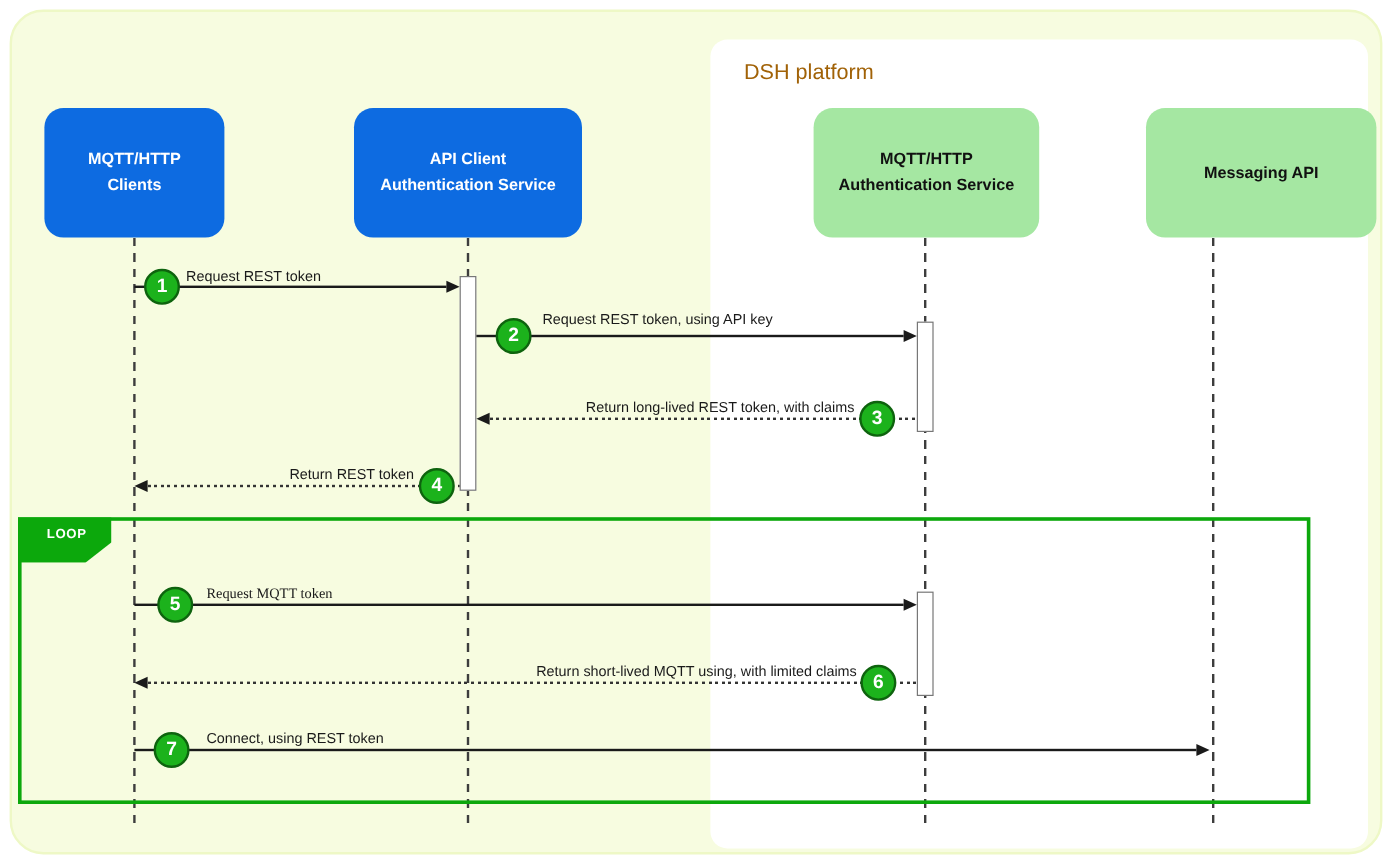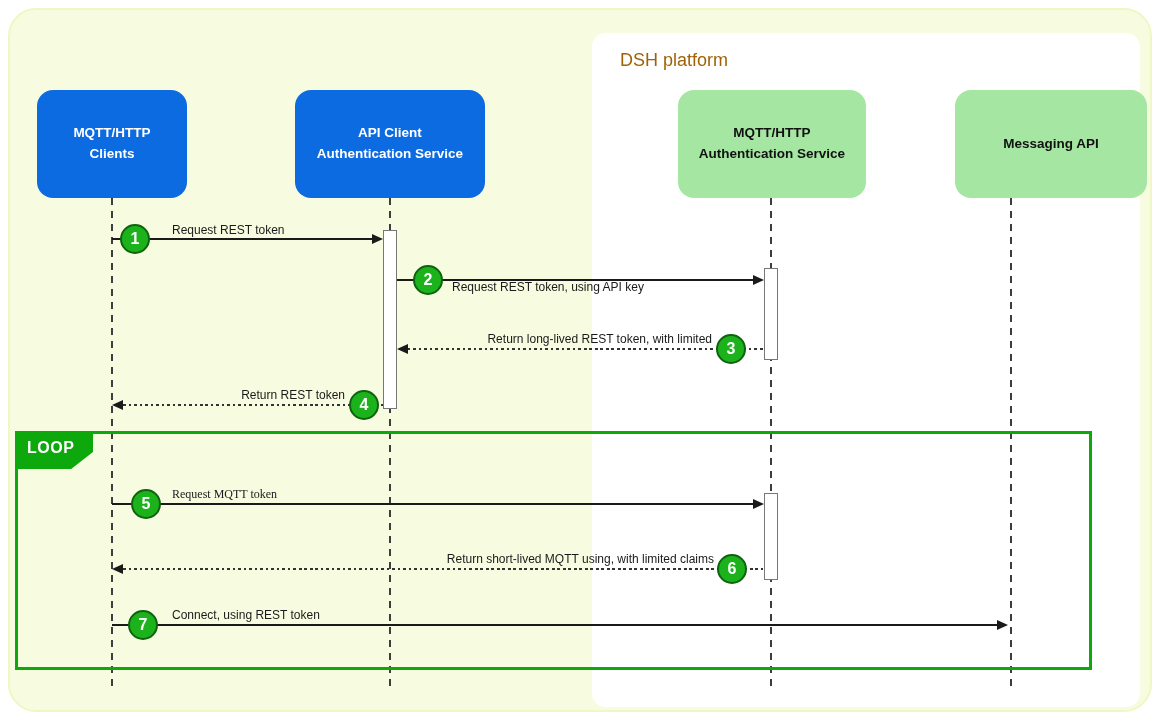--- a/index.html
+++ b/index.html
@@ -21,22 +21,22 @@
     display:flex;align-items:center;justify-content:center;text-align:center;
     font-weight:bold;font-size:13.5px;line-height:1.55;white-space:pre-line;}
   .actor.client{background:var(--client-box);color:var(--client-text);}
   .actor.platform{background:var(--platform-box);color:var(--platform-text);}
   .lifeline{position:absolute;top:198px;height:490px;width:2px;
     background:repeating-linear-gradient(180deg,var(--lifeline-color) 0 7px,transparent 7px 13px);}
   .activation{position:absolute;width:14px;background:#ffffff;border:1px solid #777;}
   .loop-box{position:absolute;left:15px;top:431px;width:1077px;height:239px;
     border:3px solid var(--loop-green);}
   .loop-label{position:absolute;left:15px;top:431px;width:78px;height:38px;
-    background:var(--loop-green);color:#ffffff;font-weight:bold;font-size:16px;
-    letter-spacing:0.5px;padding:8px 0 0 12px;
+    background:var(--loop-green);color:#ffffff;font-weight:bold;font-size:11px;
+    letter-spacing:0.5px;padding:8px 0 0 24px;
     clip-path:polygon(0 0,100% 0,100% 55%,72% 100%,0 100%);}
   .mline{position:absolute;height:2px;background:var(--line-color);}
   .mline.dashed{background:repeating-linear-gradient(90deg,#333 0 2.5px,transparent 2.5px 5.5px);}
   .arr-r{position:absolute;width:0;height:0;border-top:5.5px solid transparent;
     border-bottom:5.5px solid transparent;border-left:11px solid var(--line-color);}
   .arr-l{position:absolute;width:0;height:0;border-top:5.5px solid transparent;
     border-bottom:5.5px solid transparent;border-right:11px solid var(--line-color);}
   .mlabel{position:absolute;font-size:12px;color:#1a1a1a;white-space:nowrap;}
   .badge{position:absolute;width:30px;height:30px;border-radius:50%;
     background:var(--badge-green);border:2px solid var(--badge-border);
@@ -77,35 +77,35 @@
   <div class="loop-box"></div>
   <div class="loop-label">LOOP</div>
 
   <div class="activation" style="left:383px;top:230px;height:179px;"></div>
   <div class="activation" style="left:764px;top:268px;height:92px;"></div>
   <div class="activation" style="left:764px;top:493px;height:87px;"></div>
 
   <div>
     <div class="mline" style="left:112px;top:238px;width:260px;"></div>
     <div class="arr-r" style="left:372px;top:233.5px;"></div>
-    <div class="mlabel" style="left:155px;top:223px;margin-left:17px;">Request REST token</div>
+    <div class="mlabel" style="left:155px;top:223px;">Request REST token</div>
     <div class="badge" style="left:120px;top:224px;">1</div>
   </div>
 
   <div>
     <div class="mline" style="left:397px;top:279px;width:356px;"></div>
     <div class="arr-r" style="left:753px;top:274.5px;"></div>
-    <div class="mlabel" style="left:452px;top:280px;">Request REST token, using API key</div>
+    <div class="mlabel" style="left:452px;top:259px;">Request REST token, using API key</div>
     <div class="badge" style="left:413px;top:265px;">2</div>
   </div>
 
   <div>
     <div class="mline dashed" style="left:408px;top:348px;width:356px;"></div>
     <div class="arr-l" style="left:397px;top:343.5px;"></div>
-    <div class="mlabel" style="right:448px;top:332px;">Return long-lived REST token, with limited</div>
+    <div class="mlabel" style="right:448px;top:332px;">Return long-lived REST token, with claims</div>
     <div class="badge" style="left:716px;top:334px;">3</div>
   </div>
 
   <div>
     <div class="mline dashed" style="left:123px;top:404px;width:260px;"></div>
     <div class="arr-l" style="left:112px;top:399.5px;"></div>
     <div class="mlabel" style="right:815px;top:388px;">Return REST token</div>
     <div class="badge" style="left:349px;top:390px;">4</div>
   </div>
 

